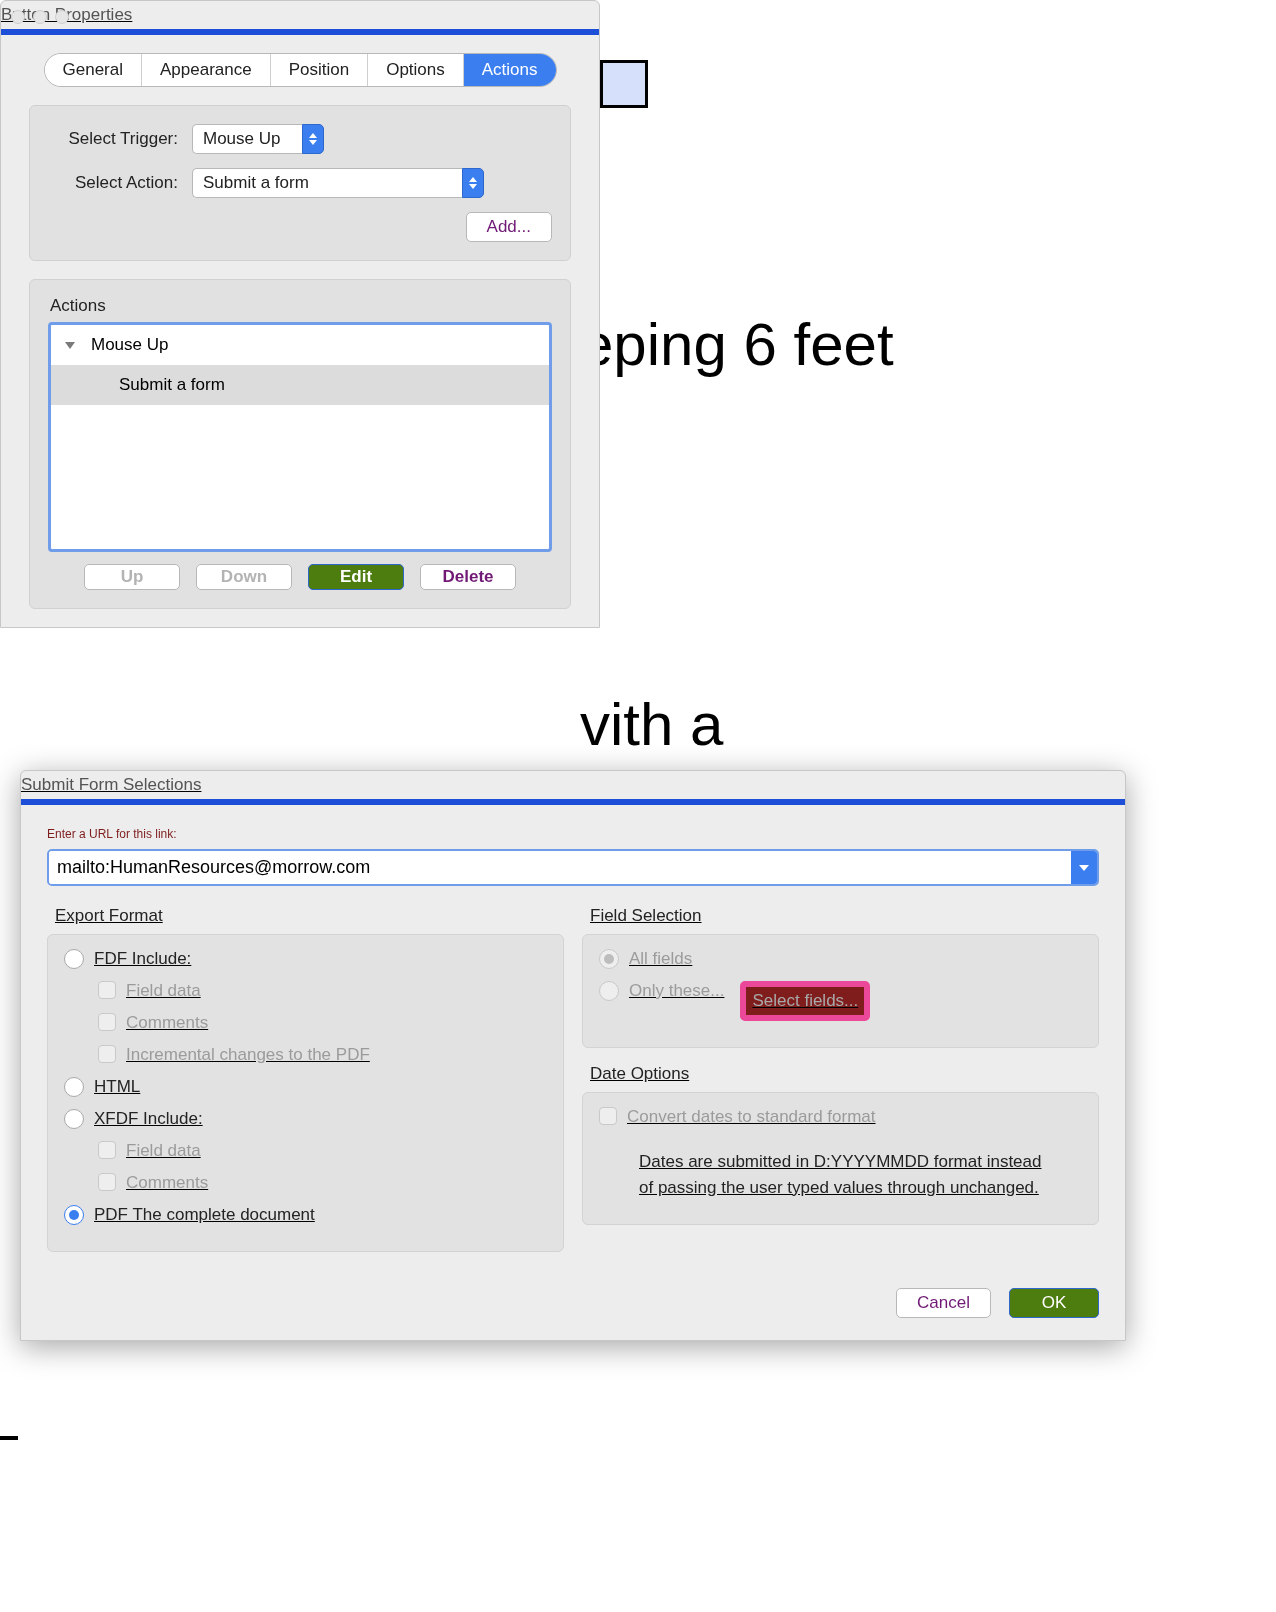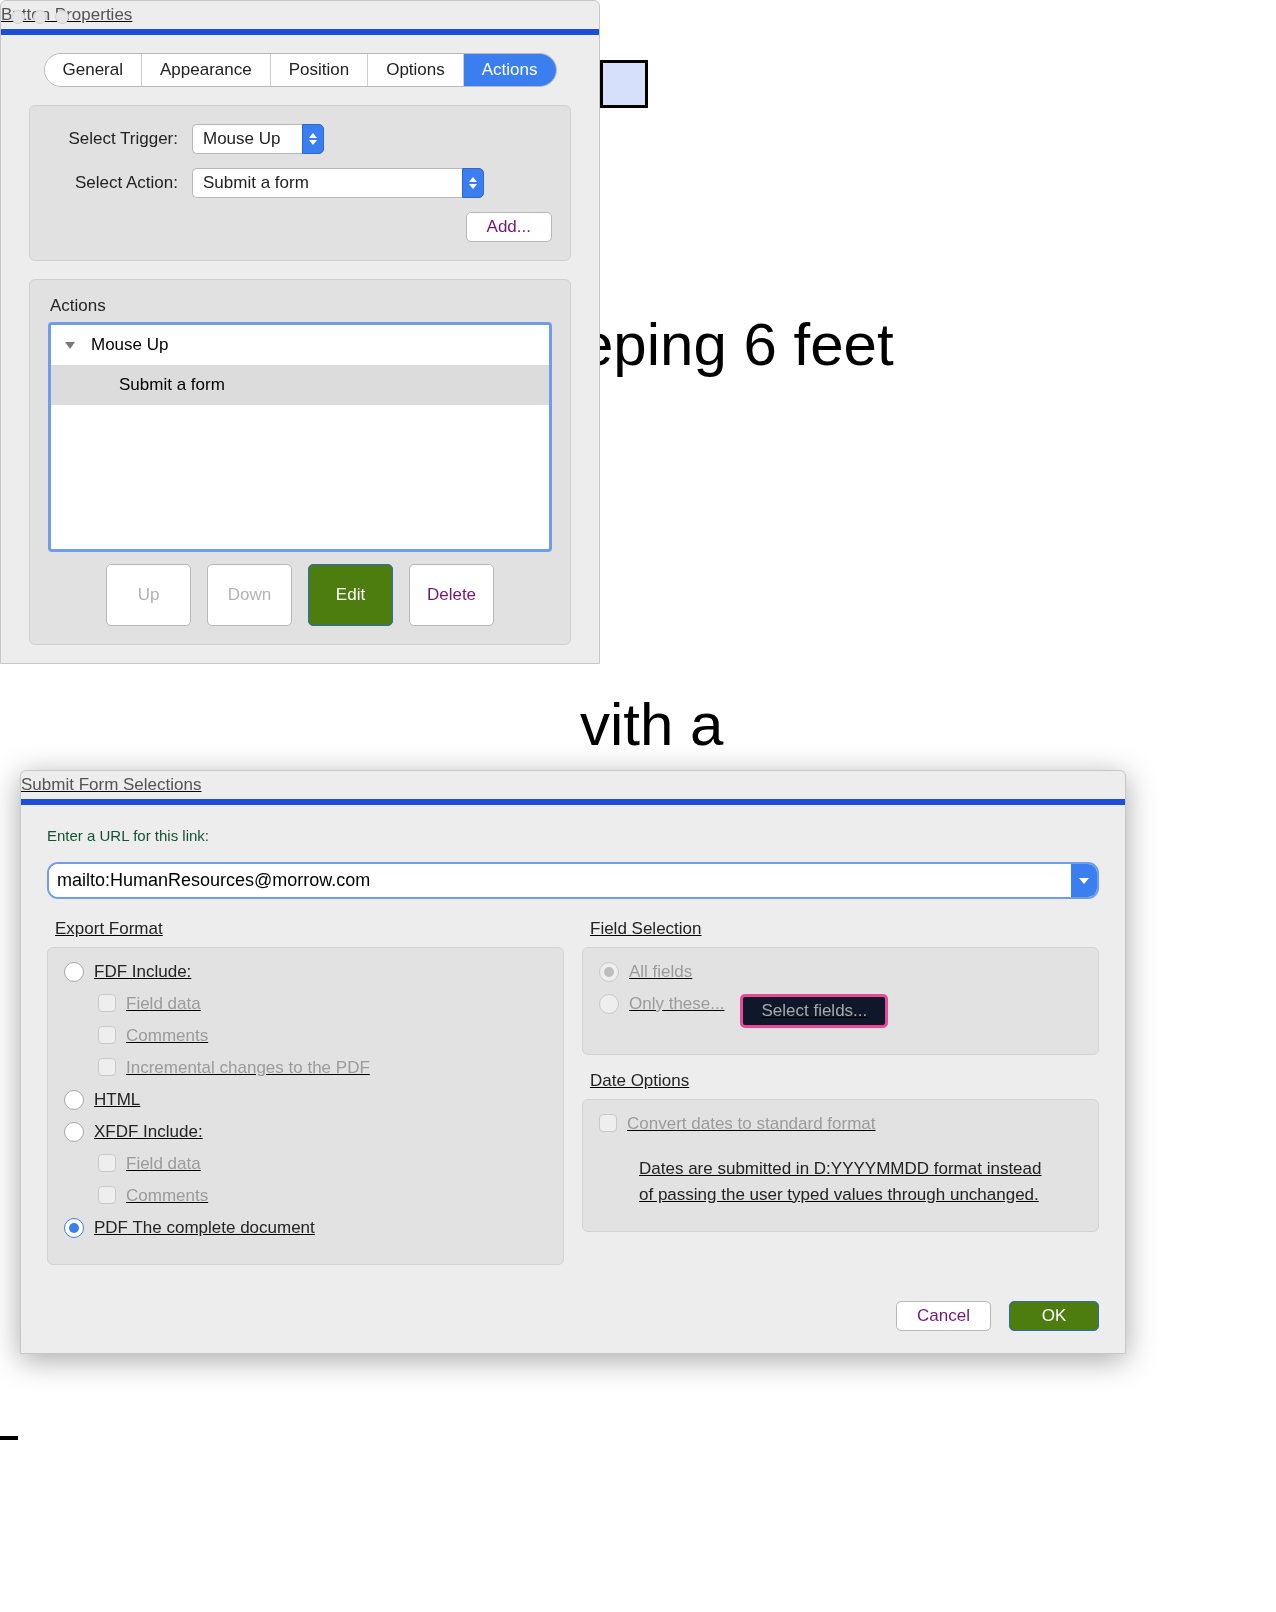--- a/index.html
+++ b/index.html
@@ -35,45 +35,45 @@
   .btn.primary { background: #4d7c0f; border-color: #2d66cc; color: #fff; }
   .btn.disabled { color: #b3b3b3; }
   .add-row { display: flex; justify-content: flex-end; }
   .actions-list-wrap { }
   .actions-head { font-size: 17px; color: #232323; margin: 8px 0 6px 2px; }
   .actions-box { background: #fff; border: 3px solid #6f9de9; border-radius: 4px; height: 230px; overflow: hidden; }
   .actions-box .li { padding: 10px 14px; font-size: 17px; display: flex; align-items: center; }
   .actions-box .li .disclose { width: 0; height: 0; border-left: 5px solid transparent; border-right: 5px solid transparent; border-top: 7px solid #7a7a7a; margin-right: 16px; }
   .actions-box .li.child { padding-left: 68px; background: #dcdcdc; }
   .btnrow { display: flex; gap: 16px; justify-content: center; margin-top: 12px; }
-  .btnrow .btn { width: 85px; padding: 20px 0; text-align: center; }
+  .btnrow .btn { width: 96px; padding: 2px 0; text-align: center; font-weight: bold; }
 
   
   .win2 { position: absolute; left: 20px; top: 770px; width: 1106px; background: #ededed; border: 1px solid #c7c7c7; border-radius: 6px 6px 0 0; box-shadow: 0 6px 30px rgba(0,0,0,0.35); }
   .win2 .body { padding: 22px 26px 22px; }
-  .section-title { font-size: 15px; color: #14532d; margin-bottom: 18px; }
-  .url-combo { display: flex; align-items: stretch; border: 2px solid #6f9de9; border-radius: 11px; overflow: hidden; background: #fff; margin-bottom: 20px; }
+  .section-title { font-size: 12px; color: #7f1d1d; margin-bottom: 8px; }
+  .url-combo { display: flex; align-items: stretch; border: 2px solid #6f9de9; border-radius: 5px; overflow: hidden; background: #fff; margin-bottom: 20px; }
   .url-combo input { flex: 1; border: none; outline: none; font-size: 18px; padding: 6px 8px; color: #000; }
   .url-combo .dd { width: 26px; background: #3a7ef0; display: flex; align-items: center; justify-content: center; }
   .url-combo .dd::after { content: ""; border-left: 5px solid transparent; border-right: 5px solid transparent; border-top: 6px solid #fff; }
   .cols { display: flex; gap: 18px; text-decoration: underline; }
   .col { flex: 1; }
   .col-head { font-size: 17px; color: #232323; margin: 0 0 8px 8px; }
   .inset { background: #e2e2e2; border: 1px solid #d3d3d3; border-radius: 6px; padding: 14px 16px; margin-bottom: 16px; }
   .radio-row, .check-row { display: flex; font-size: 17px; color: #232323; margin-bottom: 12px; }
   .radio-row.dim, .check-row.dim { color: #9b9b9b; }
   .radio { width: 20px; height: 20px; border-radius: 50%; border: 1px solid #a9a9a9; background: #fff; margin-right: 10px; position: relative; flex-shrink: 0; }
   .radio.checked { border-color: #3a7ef0; }
   .radio.checked::after { content: ""; position: absolute; left: 4px; top: 4px; width: 10px; height: 10px; border-radius: 50%; background: #3a7ef0; }
   .radio.dim { background: #eee; border-color: #c9c9c9; }
   .radio.dim.checked::after { background: #bdbdbd; }
   .check { width: 18px; height: 18px; border-radius: 4px; border: 1px solid #a9a9a9; background: #fff; margin-right: 10px; flex-shrink: 0; }
   .check.dim { background: #eee; border-color: #c9c9c9; }
   .indent { margin-left: 34px; }
-  .sel-fields-btn { background: #0f172a; border: 3px solid #ec4899; border-radius: 5px; padding: 4px 18px; font-size: 17px; color: #a9a9a9; margin-left: 16px; }
+  .sel-fields-btn { background: #7f1d1d; border: 6px solid #ec4899; border-radius: 5px; padding: 4px 6px; font-size: 17px; color: #a9a9a9; margin-left: 16px; }
   .date-note { font-size: 17px; color: #232323; padding: 10px 40px 10px 40px; line-height: 1.5; }
   .footer { display: flex; justify-content: flex-end; gap: 18px; margin-top: 20px; }
   .footer .btn { min-width: 90px; text-align: center; }
 </style>
 </head>
 <body>
 
 <div class="bg-box"></div>
 <div class="bg-text1">eping 6 feet</div>
 <div class="bg-text2">vith a</div>

